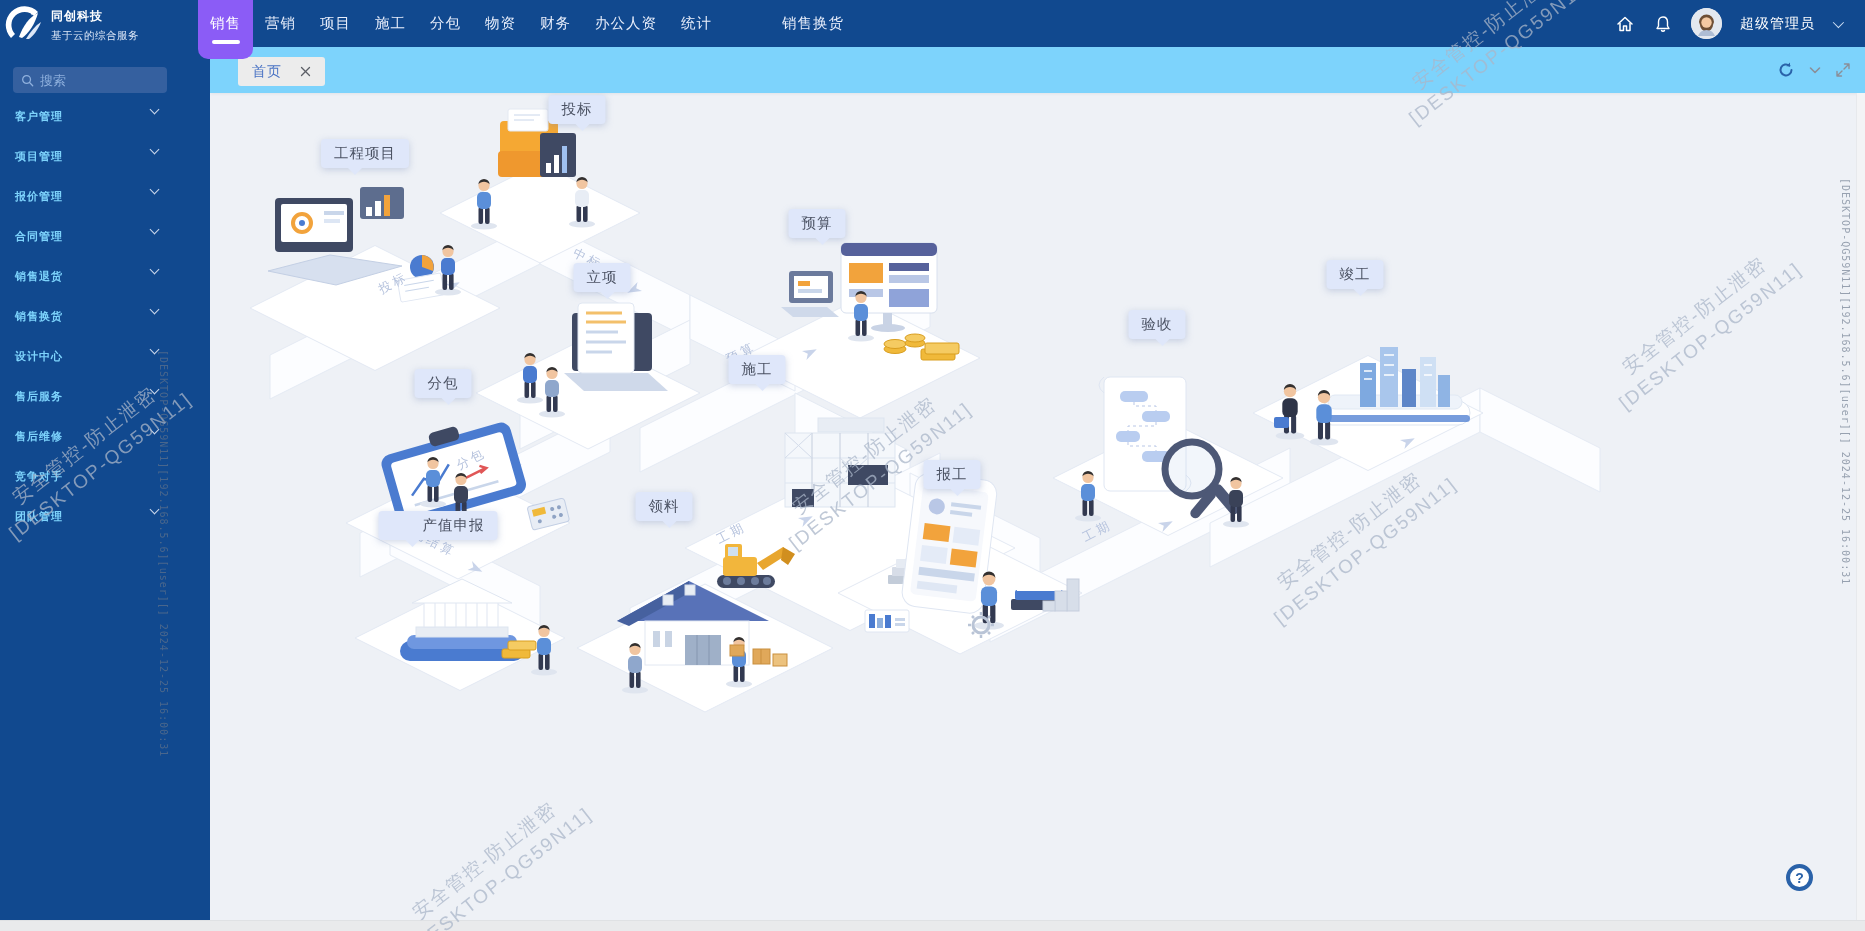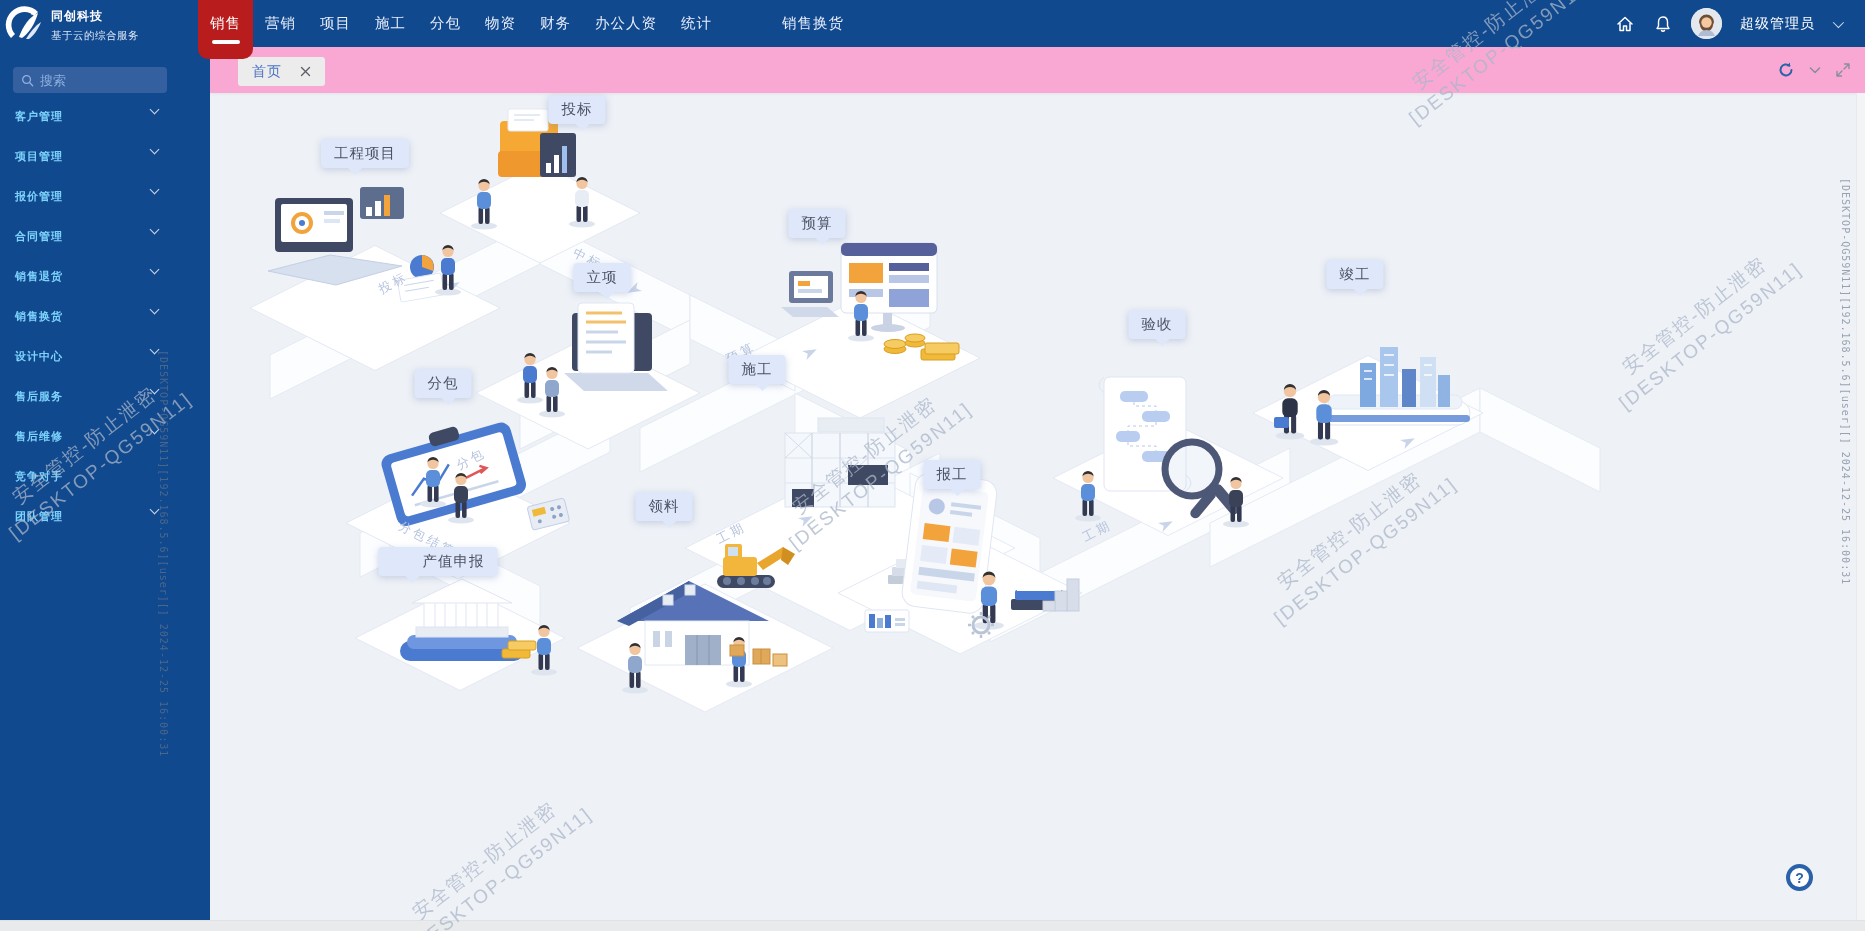--- a/index.html
+++ b/index.html
@@ -10,21 +10,21 @@
   
   .header { position:absolute; left:0; top:0; width:1865px; height:47px; background:#11498f; z-index:30; }
   .logo-zone { position:absolute; left:0; top:0; width:210px; height:47px; display:flex; align-items:center; }
   .logo-icon { width:40px; height:40px; margin-left:5px; }
   .brand-text { margin-left:6px; color:#fff; }
   .brand-title { font-size:12px; font-weight:bold; letter-spacing:1px; line-height:22px; }
   .brand-sub { font-size:10.5px; color:#dce7f7; margin-top:2px; letter-spacing:0.5px; }
   .topnav { position:absolute; left:198px; top:0; height:47px; display:flex; align-items:stretch; }
   .nav-item { position:relative; height:47px; padding:0 12px; display:flex; align-items:center;
     color:#e8eefb; font-size:14.5px; cursor:pointer; letter-spacing:1px; }
-  .nav-item.active { height:59px; background:#b91c1c; border-radius:0 0 10px 10px; color:#fff;
+  .nav-item.active { height:59px; background:#8b5cf6; border-radius:0 0 10px 10px; color:#fff;
     align-items:flex-start; padding-top:14px; }
   .nav-item.active .underline { position:absolute; left:50%; transform:translateX(-50%); top:40px;
     width:28px; height:4px; background:#fff; border-radius:2px; }
   .nav-item.last { margin-left:46px; }
   .header-right { position:absolute; right:24px; top:0; height:47px; display:flex; align-items:center; gap:18px; }
   .hicon { width:20px; height:20px; display:block; cursor:pointer; }
   .avatar { width:31px; height:31px; border-radius:50%; background:#e7ebf0; overflow:hidden; cursor:pointer; }
   .user-name { color:#fff; font-size:14px; letter-spacing:1px; cursor:pointer; }
   .caret { width:8px; height:8px; border-right:1.6px solid #cfe0f5; border-bottom:1.6px solid #cfe0f5;
     transform:rotate(45deg) translateY(-2px); cursor:pointer; }
@@ -37,21 +37,21 @@
   .search-input { background:transparent; border:none; outline:none; color:#dfe9fa; font-size:13px;
     margin-left:6px; width:100%; }
   .search-input::placeholder { color:#8fb0dd; }
   .menu { margin-top:16px; }
   .menu-item { height:40px; display:flex; align-items:flex-start; padding:0 50px 0 15px; position:relative;
     color:#7dd3fc; font-size:11px; font-weight:bold; letter-spacing:1px; cursor:pointer; }
   .menu-item .chev { position:absolute; right:52px; width:7px; height:7px;
     border-right:1.6px solid #cdd9ec; border-bottom:1.6px solid #cdd9ec; transform:rotate(45deg); margin-top:-3px; }
 
   
-  .tabbar { position:absolute; left:210px; top:47px; width:1655px; height:46px; background:#f9a8d4; z-index:15;
+  .tabbar { position:absolute; left:210px; top:47px; width:1655px; height:46px; background:#7dd3fc; z-index:15;
     box-shadow:0 1px 3px rgba(0,0,0,0.06); }
   .tab { position:absolute; left:28px; top:10px; height:29px; background:#ececec; border-radius:3px;
     display:flex; align-items:center; padding:0 14px; gap:18px; cursor:pointer; }
   .tab-label { color:#4a73c4; font-size:14px; letter-spacing:1px; }
   .tab-close { width:11px; height:11px; cursor:pointer; }
   .tabbar-actions { position:absolute; right:14px; top:0; height:46px; display:flex; align-items:center; gap:13px; }
   .tabbar-actions svg { display:block; cursor:pointer; }
 
   
   .main { position:absolute; left:210px; top:93px; width:1646px; height:827px; background:#eef1f6; overflow:hidden; }
@@ -560,21 +560,21 @@
       </g>
     </svg>
 
     <div class="bubble" style="left:155px; top:46px;"><span>工程项目</span><i></i></div>
     <div class="bubble" style="left:367px; top:2px;"><span>投标</span><i></i></div>
     <div class="bubble" style="left:607px; top:116px;"><span>预算</span><i></i></div>
     <div class="bubble" style="left:392px; top:170px;"><span>立项</span><i></i></div>
     <div class="bubble" style="left:547px; top:262px;"><span>施工</span><i></i></div>
     <div class="bubble" style="left:233px; top:276px;"><span>分包</span><i></i></div>
     <div class="bubble" style="left:454px; top:399px;"><span>领料</span><i></i></div>
-    <div class="bubble" style="left:228px; top:454px;padding-left:44px;"><span>产值申报</span><i></i></div>
+    <div class="bubble" style="left:228px; top:418px;padding-left:44px;"><span>产值申报</span><i></i></div>
     <div class="bubble" style="left:742px; top:367px;"><span>报工</span><i></i></div>
     <div class="bubble" style="left:947px; top:217px;"><span>验收</span><i></i></div>
     <div class="bubble" style="left:1145px; top:167px;"><span>竣工</span><i></i></div>
 
     <div class="roadlabel" style="left:168px; top:182px; transform:rotate(-27deg);">投标</div>
     <div class="roadlabel" style="left:362px; top:158px; transform:rotate(27deg);">中标</div>
     <div class="roadlabel" style="left:516px; top:252px; transform:rotate(-27deg);">预算</div>
     <div class="roadlabel" style="left:246px; top:358px; transform:rotate(-27deg);">分包</div>
     <div class="roadlabel" style="left:186px; top:438px; transform:rotate(27deg);">分包结算</div>
     <div class="roadlabel" style="left:506px; top:432px; transform:rotate(-27deg);">工期</div>

